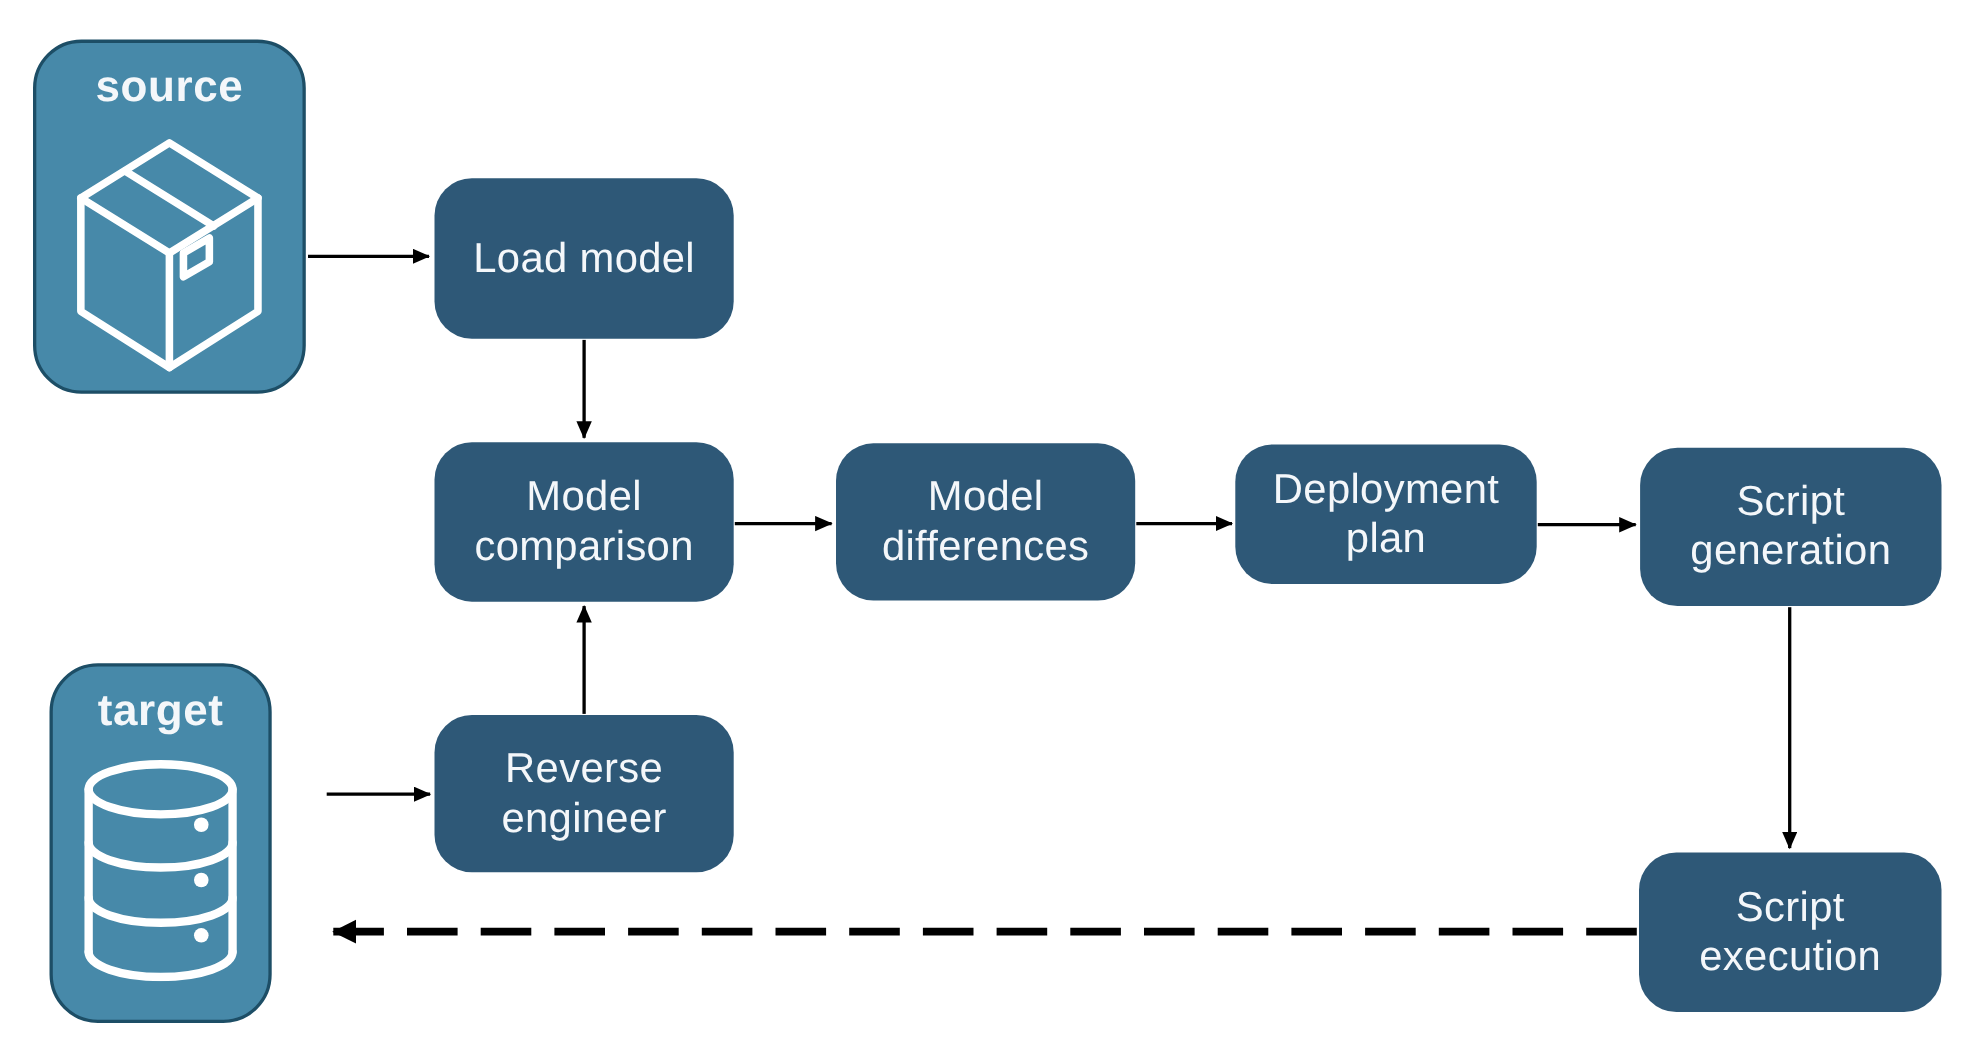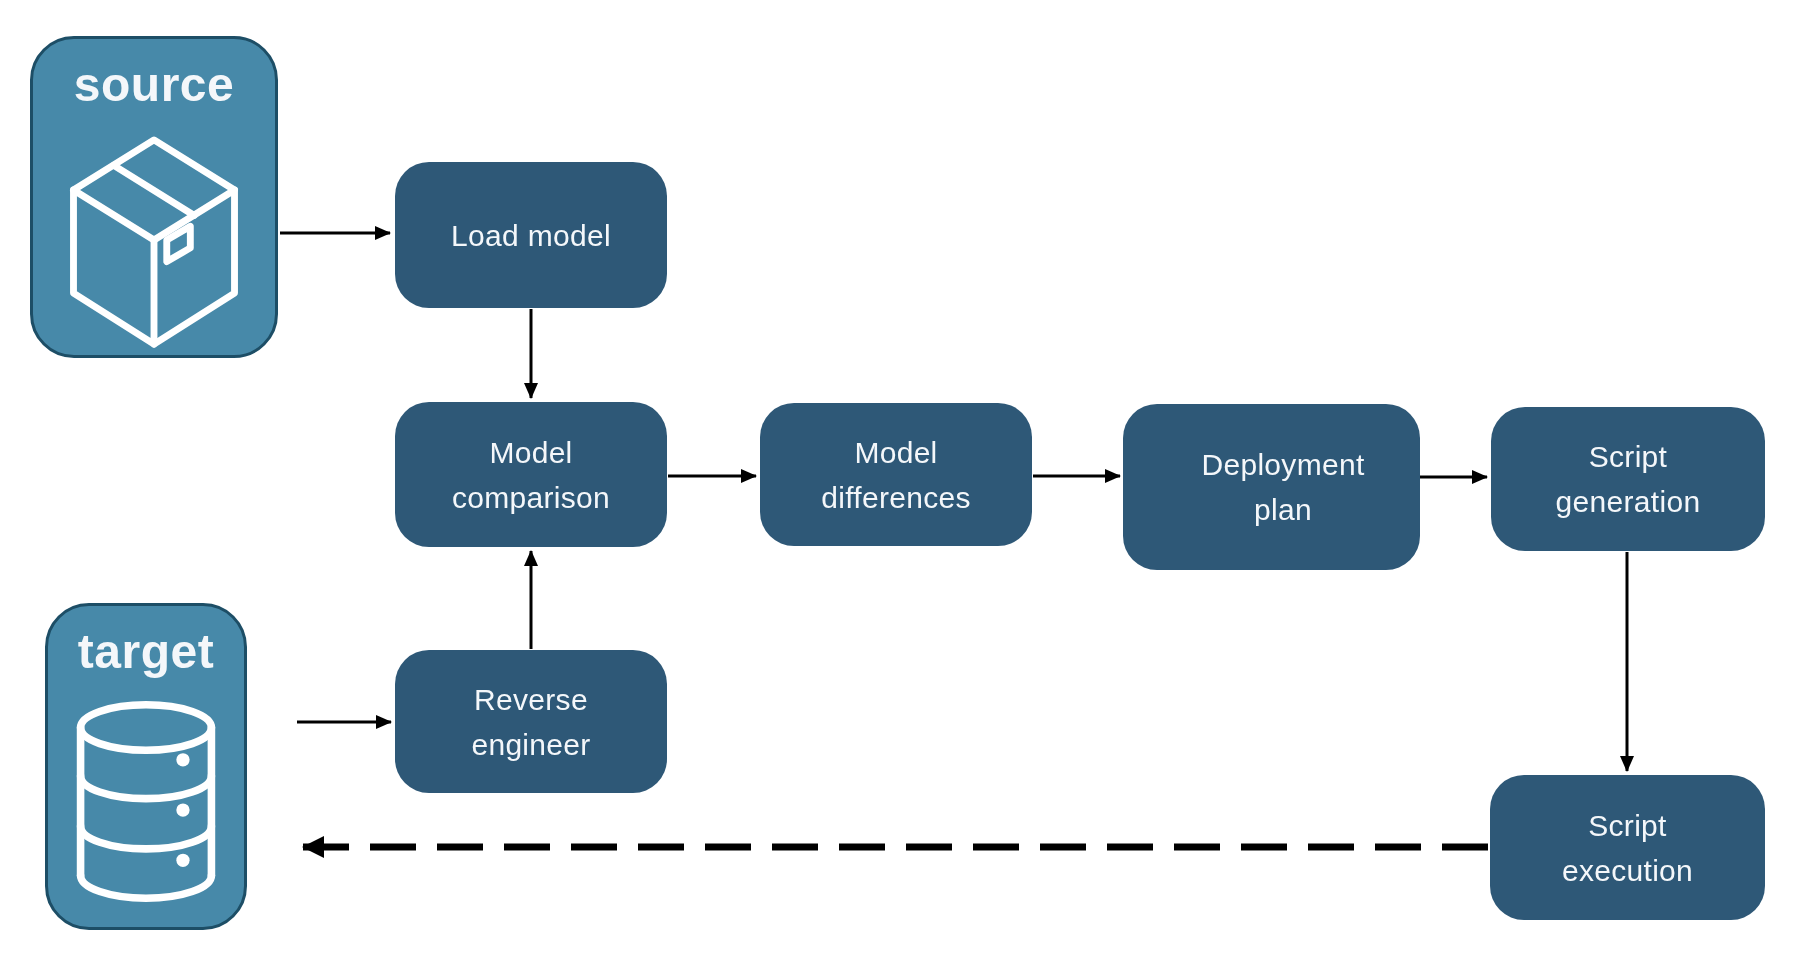--- a/index.html
+++ b/index.html
@@ -26,53 +26,53 @@
     position: absolute;
     background: var(--node-fill, #2e5877);
     border-radius: 34px;
     display: flex;
     align-items: center;
     justify-content: center;
     z-index: 1;
   }
   .node-label {
     color: var(--text, #f4f7fa);
-    font-size: 30px;
+    font-size: 38px;
     line-height: 45px;
     text-align: center;
     white-space: pre-line;
     letter-spacing: 0.3px;
   }
   .endpoint {
     position: absolute;
     background: var(--endpoint-fill, #4789a9);
     border: 3px solid var(--endpoint-border, #1d4e66);
     border-radius: 44px;
     box-sizing: border-box;
     display: flex;
     flex-direction: column;
     align-items: center;
     z-index: 1;
   }
   .endpoint-label {
     color: var(--text, #ffffff);
-    font-size: 48px;
+    font-size: 40px;
     font-weight: 700;
     margin-top: 18px;
     letter-spacing: 0.5px;
   }
   .endpoint-icon { margin-top: 22px; }
 
   
   .n-source            { left: 30px;   top: 36px;  width: 248px; height: 322px; }
   .n-target            { left: 45px;   top: 603px; width: 202px; height: 327px; }
   .n-load-model        { left: 395px;  top: 162px; width: 272px; height: 146px; }
   .n-model-comparison  { left: 395px;  top: 402px; width: 272px; height: 145px; }
   .n-model-differences { left: 760px;  top: 403px; width: 272px; height: 143px; }
-  .n-deployment-plan   { left: 1123px; top: 404px; width: 274px; height: 166px; padding-left: 23px; }
+  .n-deployment-plan   { left: 1123px; top: 404px; width: 274px; height: 127px; }
   .n-script-generation { left: 1491px; top: 407px; width: 274px; height: 144px; }
   .n-reverse-engineer  { left: 395px;  top: 650px; width: 272px; height: 143px; }
   .n-script-execution  { left: 1490px; top: 775px; width: 275px; height: 145px; }
 </style>
 </head>
 <body>
 
 <div class="canvas">
 
   <svg class="connector-layer" viewBox="0 0 1800 959" xmlns="http://www.w3.org/2000/svg">

